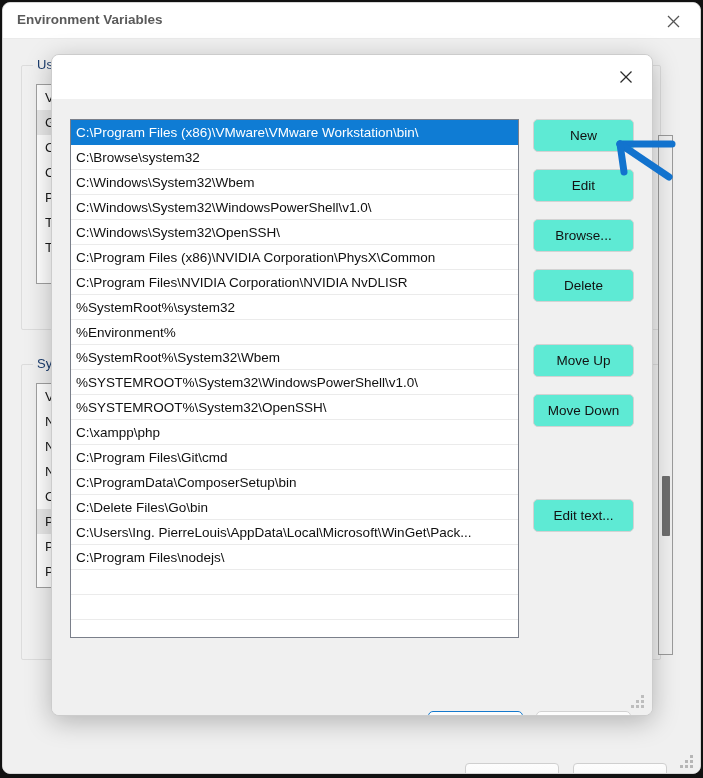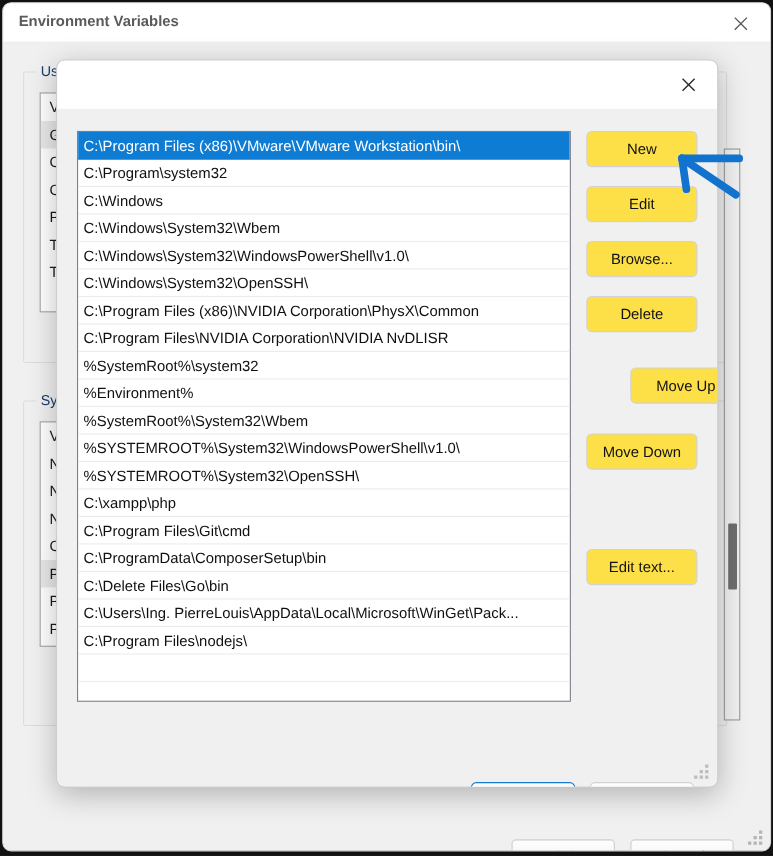--- a/index.html
+++ b/index.html
@@ -283,21 +283,21 @@
     color: #ffffff;
     border-bottom-color: #0f7cd4;
   }
   .path-row.empty { color: transparent; }
 
   .side-btn {
     position: absolute;
     left: 481px;
     width: 101px;
     height: 33px;
-    background: #fde047;
+    background: #5eead4;
     border: 1px solid #d2d2d2;
     border-radius: 5px;
     box-sizing: border-box;
     font-size: 13.5px;
     color: #121212;
     display: flex;
     align-items: center;
     justify-content: center;
   }
 
@@ -429,22 +429,21 @@
           <line x1="1.5" y1="1.5" x2="12.5" y2="12.5" stroke="#2b2b2b" stroke-width="1.3"></line>
           <line x1="12.5" y1="1.5" x2="1.5" y2="12.5" stroke="#2b2b2b" stroke-width="1.3"></line>
         </svg>
       </div>
     </div>
 
     <div class="dlg-body">
 
       <div class="path-listbox" id="path-list">
           <div class="path-row selected">C:\Program Files (x86)\VMware\VMware Workstation\bin\</div>
-          <div class="path-row">C:\Program\system32</div>
-          <div class="path-row">C:\Windows</div>
+          <div class="path-row">C:\Browse\system32</div>
           <div class="path-row">C:\Windows\System32\Wbem</div>
           <div class="path-row">C:\Windows\System32\WindowsPowerShell\v1.0\</div>
           <div class="path-row">C:\Windows\System32\OpenSSH\</div>
           <div class="path-row">C:\Program Files (x86)\NVIDIA Corporation\PhysX\Common</div>
           <div class="path-row">C:\Program Files\NVIDIA Corporation\NVIDIA NvDLISR</div>
           <div class="path-row">%SystemRoot%\system32</div>
           <div class="path-row">%Environment%</div>
           <div class="path-row">%SystemRoot%\System32\Wbem</div>
           <div class="path-row">%SYSTEMROOT%\System32\WindowsPowerShell\v1.0\</div>
           <div class="path-row">%SYSTEMROOT%\System32\OpenSSH\</div>
@@ -456,21 +455,21 @@
           <div class="path-row">C:\Program Files\nodejs\</div>
           <div class="path-row empty">&nbsp;</div>
           <div class="path-row empty">&nbsp;</div>
         </div>
 
       <div id="side-buttons">
           <div class="side-btn" style="top: 20px;">New</div>
           <div class="side-btn" style="top: 70px;">Edit</div>
           <div class="side-btn" style="top: 120px;">Browse...</div>
           <div class="side-btn" style="top: 170px;">Delete</div>
-          <div class="side-btn" style="top: 235px; margin-left: 40px;">Move Up</div>
+          <div class="side-btn" style="top: 245px;">Move Up</div>
           <div class="side-btn" style="top: 295px;">Move Down</div>
           <div class="side-btn" style="top: 400px;">Edit text...</div>
         </div>
 
       <div class="dlg-bottom-btn dlg-ok">OK</div>
       <div class="dlg-bottom-btn dlg-cancel">Cancel</div>
 
       <div class="dlg-grip">
         <i style="left:10px; top:0;"></i>
         <i style="left:5px;  top:5px;"></i>

